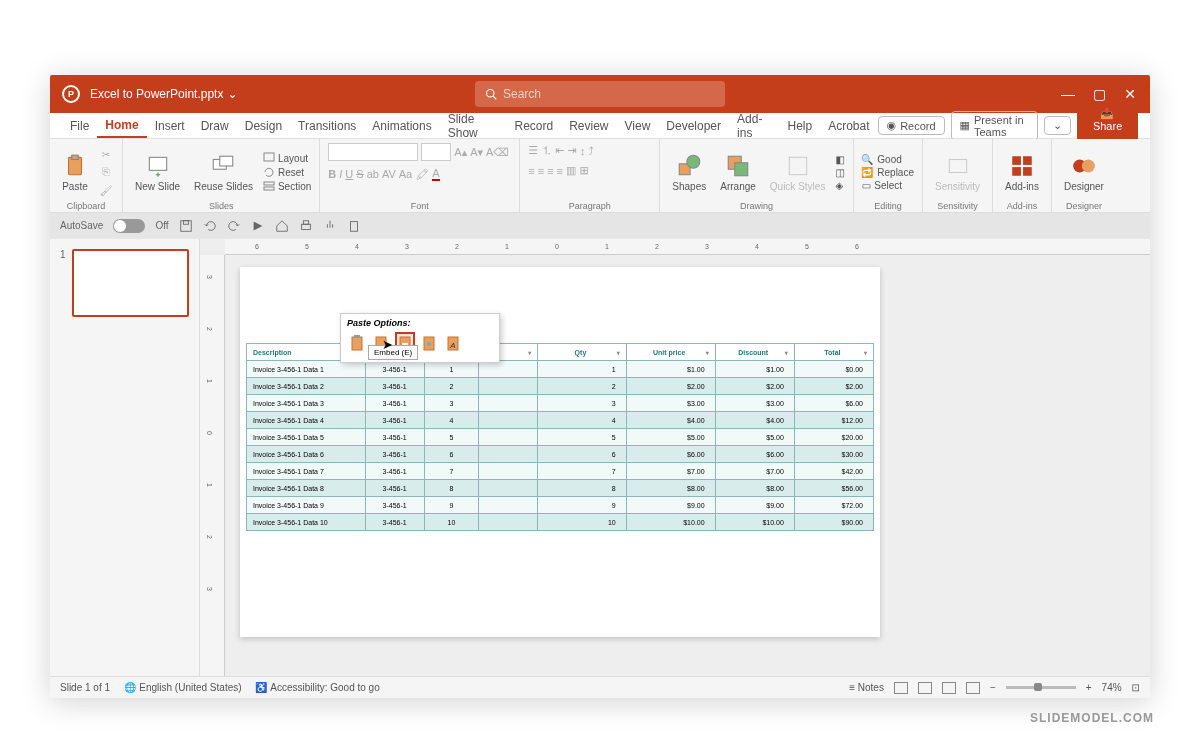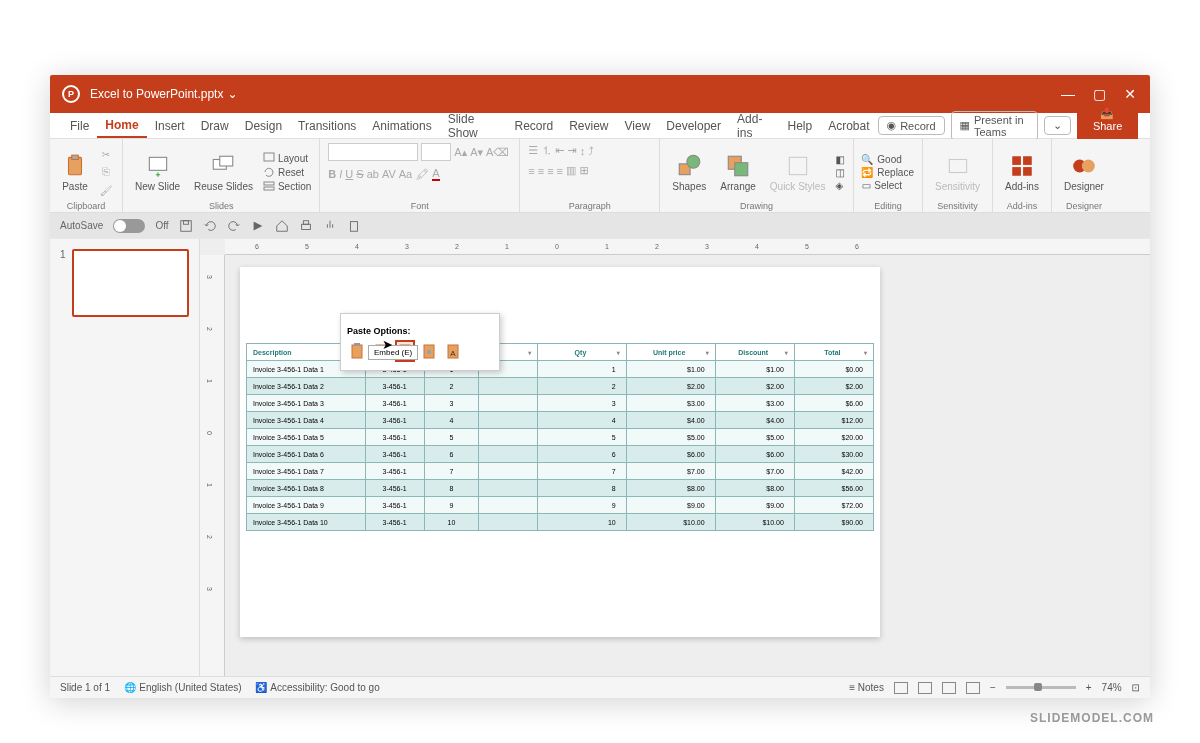--- a/index.html
+++ b/index.html
@@ -47,21 +47,21 @@
 .ruler-v span { position:absolute; left:6px; writing-mode:vertical-rl; }
 .slide { position:absolute; left:40px; top:28px; width:640px; height:370px; background:#fff; box-shadow:0 2px 6px rgba(0,0,0,.2); }
 .tbl { position:absolute; top:76px; left:6px; right:6px; border-collapse:collapse; font-size:7px; }
 .tbl th, .tbl td { border:1px solid #8ab8b8; padding:3px 6px; height:17px; }
 .tbl th { background:#fff; color:#1f7a7a; text-align:left; font-weight:600; }
 .tbl tr:nth-child(even) td { background:#d9ecec; }
 .tbl tr:nth-child(odd) td { background:#f2f9f9; }
 .tbl td.c, .tbl th.c { text-align:center; }
 .tbl td.r { text-align:right; padding-right:10px; }
 .th-drop { float:right; font-size:6px; color:#888; }
-.paste-popup { position:absolute; left:100px; top:46px; width:160px; background:#fff; border:1px solid #ccc; box-shadow:2px 2px 6px rgba(0,0,0,.2); padding:12px 6px 8px; font-size:9px; z-index:5; }
+.paste-popup { position:absolute; left:100px; top:46px; width:160px; background:#fff; border:1px solid #ccc; box-shadow:2px 2px 6px rgba(0,0,0,.2); padding:4px 6px 8px; font-size:9px; z-index:5;font-style:italic; }
 .paste-title { font-weight:600; margin-bottom:4px; }
 .paste-icons { display:flex; gap:4px; }
 .paste-ico { width:20px; height:22px; border:1px solid transparent; display:flex; align-items:center; justify-content:center; cursor:pointer; }
 .paste-ico.selected { border:2px solid #c43e1c; background:#fce6de; }
 .paste-ico svg { width:14px; height:16px; }
 .paste-tip { position:absolute; left:128px; top:78px; background:#fff; border:1px solid #aaa; padding:2px 5px; font-size:8px; z-index:6; }
 .cursor { position:absolute; left:142px; top:70px; z-index:7; font-size:13px; }
 .statusbar { height:22px; background:#f5f5f5; border-top:1px solid #ddd; display:flex; align-items:center; font-size:10px; color:#555; padding:0 10px; gap:14px; }
 .statusbar .right { margin-left:auto; display:flex; align-items:center; gap:10px; }
 .zoom-slider { width:70px; height:3px; background:#bbb; position:relative; }
@@ -74,20 +74,27 @@
 
 <div class="outer-shadow">
 
   <div class="titlebar">
     <div class="tb-left">
       <div class="tb-logo">P</div>
       <div class="tb-fname">
         <span>Excel to PowerPoint.pptx</span>
         <span>⌄</span>
       </div>
+    </div>
+    <div class="tb-search">
+      <svg viewBox="0 0 16 16" fill="none" stroke="#fff" stroke-width="1.5">
+          <circle cx="7" cy="7" r="5"></circle>
+          <line x1="11" y1="11" x2="15" y2="15"></line>
+        </svg>
+      <span style="color:#f0d0c0">Search</span>
     </div>
     <div class="tb-right">
       <span>—</span>
       <span>▢</span>
       <span>✕</span>
     </div>
   </div>
 
   <div class="tabs-row">
     <span class="tab">File</span>

